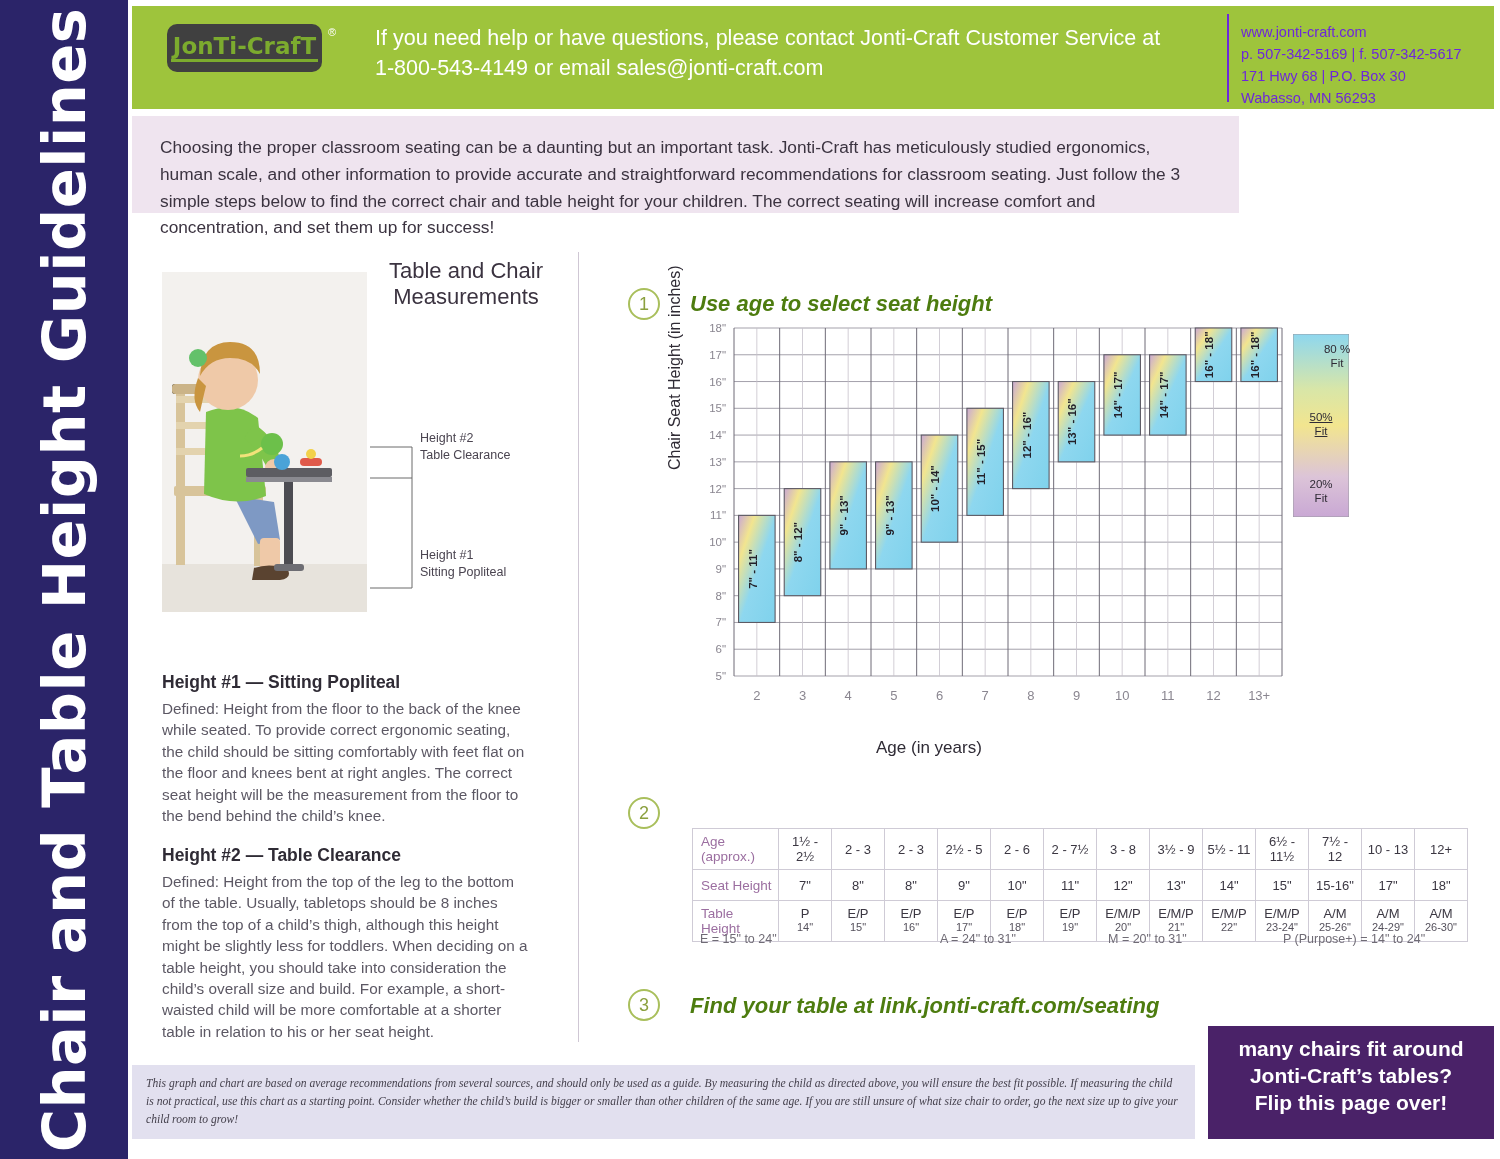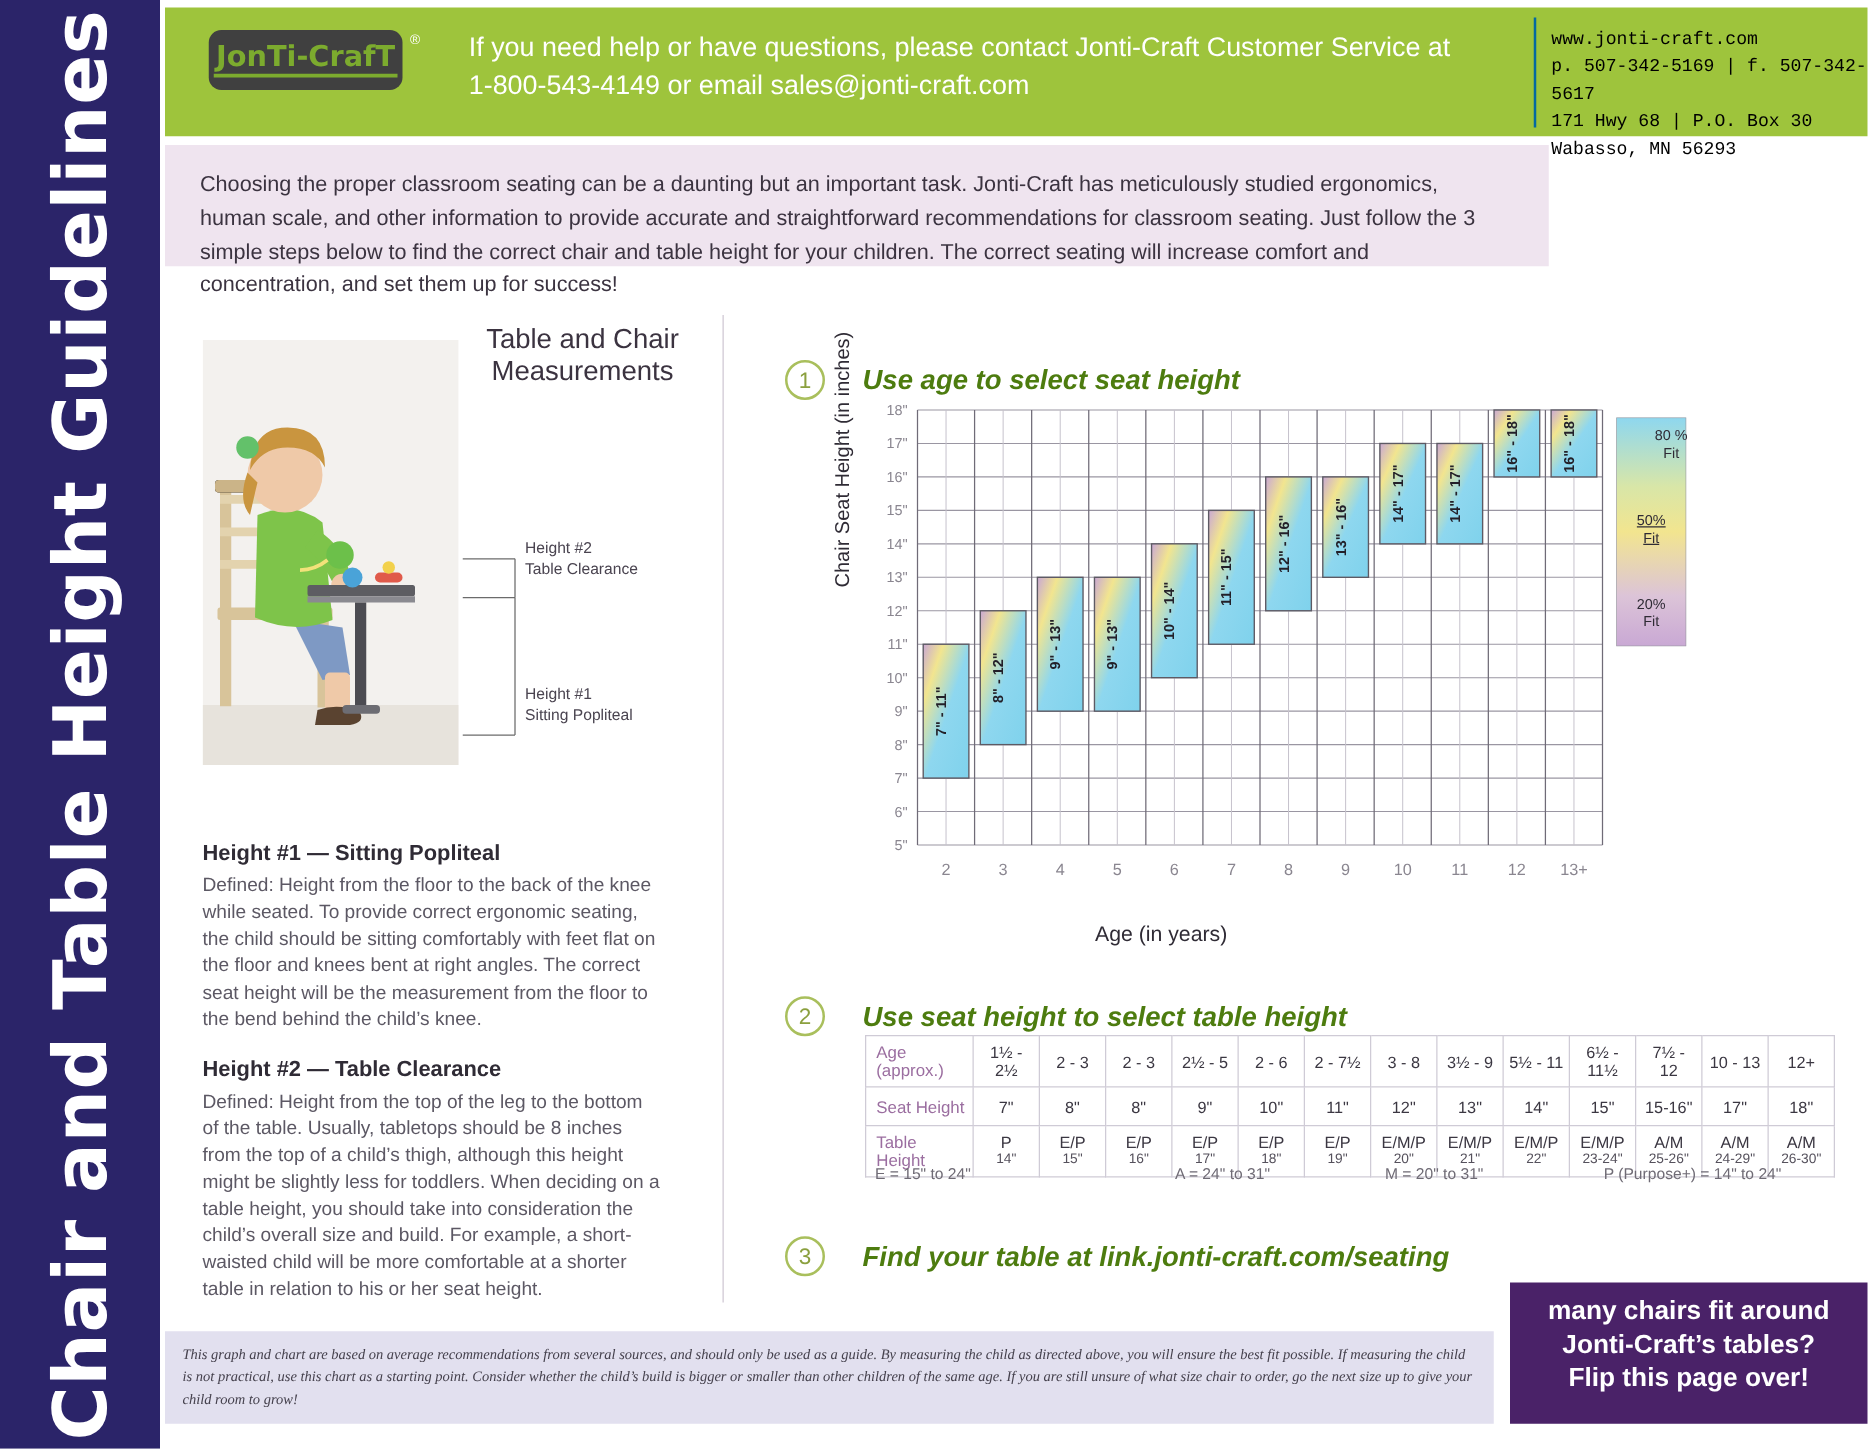--- a/index.html
+++ b/index.html
@@ -49,23 +49,23 @@
   .logo-reg {
     position: absolute; left: 196px; top: 20px;
     color: #ffffff; font-size: 11px;
   }
   .header-msg {
     position: absolute; left: 243px; top: 18px; width: 800px;
     color: #ffffff; font-size: 21.5px; line-height: 1.38;
   }
   .header-contact {
     position: absolute; left: 1095px; top: 8px; width: 268px; height: 88px;
-    border-left: 2px solid #0369a1;
+    border-left: 2px solid #6d28d9;
     padding: 7px 0 0 12px;
-    color: #000000; font-size: 14.5px; line-height: 1.52; font-family: Liberation Mono, monospace;
+    color: #6d28d9; font-size: 14.5px; line-height: 1.52;
   }
 
   
   .intro {
     position: absolute; left: 132px; top: 116px; width: 1107px; height: 97px;
     background: #efe4ef;
     padding: 18px 34px 0 28px;
   }
   .intro p {
     color: #3b3340; font-size: 17.3px; line-height: 1.55;
@@ -402,21 +402,20 @@
       <div>50%</div>
       <div>Fit</div>
     </div>
     <div class="keytxt" style="top:143px;">
       <div>20%</div>
       <div>Fit</div>
     </div>
   </div>
 
   <div class="step-circle" id="step2c">2</div>
-  <div class="step-title" id="step2t">Use seat height to select table height</div>
 
   <table class="sizes">
     <tbody id="sizes-body">
         <tr>
           <td class="rowhead">Age (approx.)</td>
           <td class="th2">1½ - 2½</td>
           <td class="th2">2 - 3</td>
           <td class="th2">2 - 3</td>
           <td class="th2">2½ - 5</td>
           <td class="th2">2 - 6</td>

